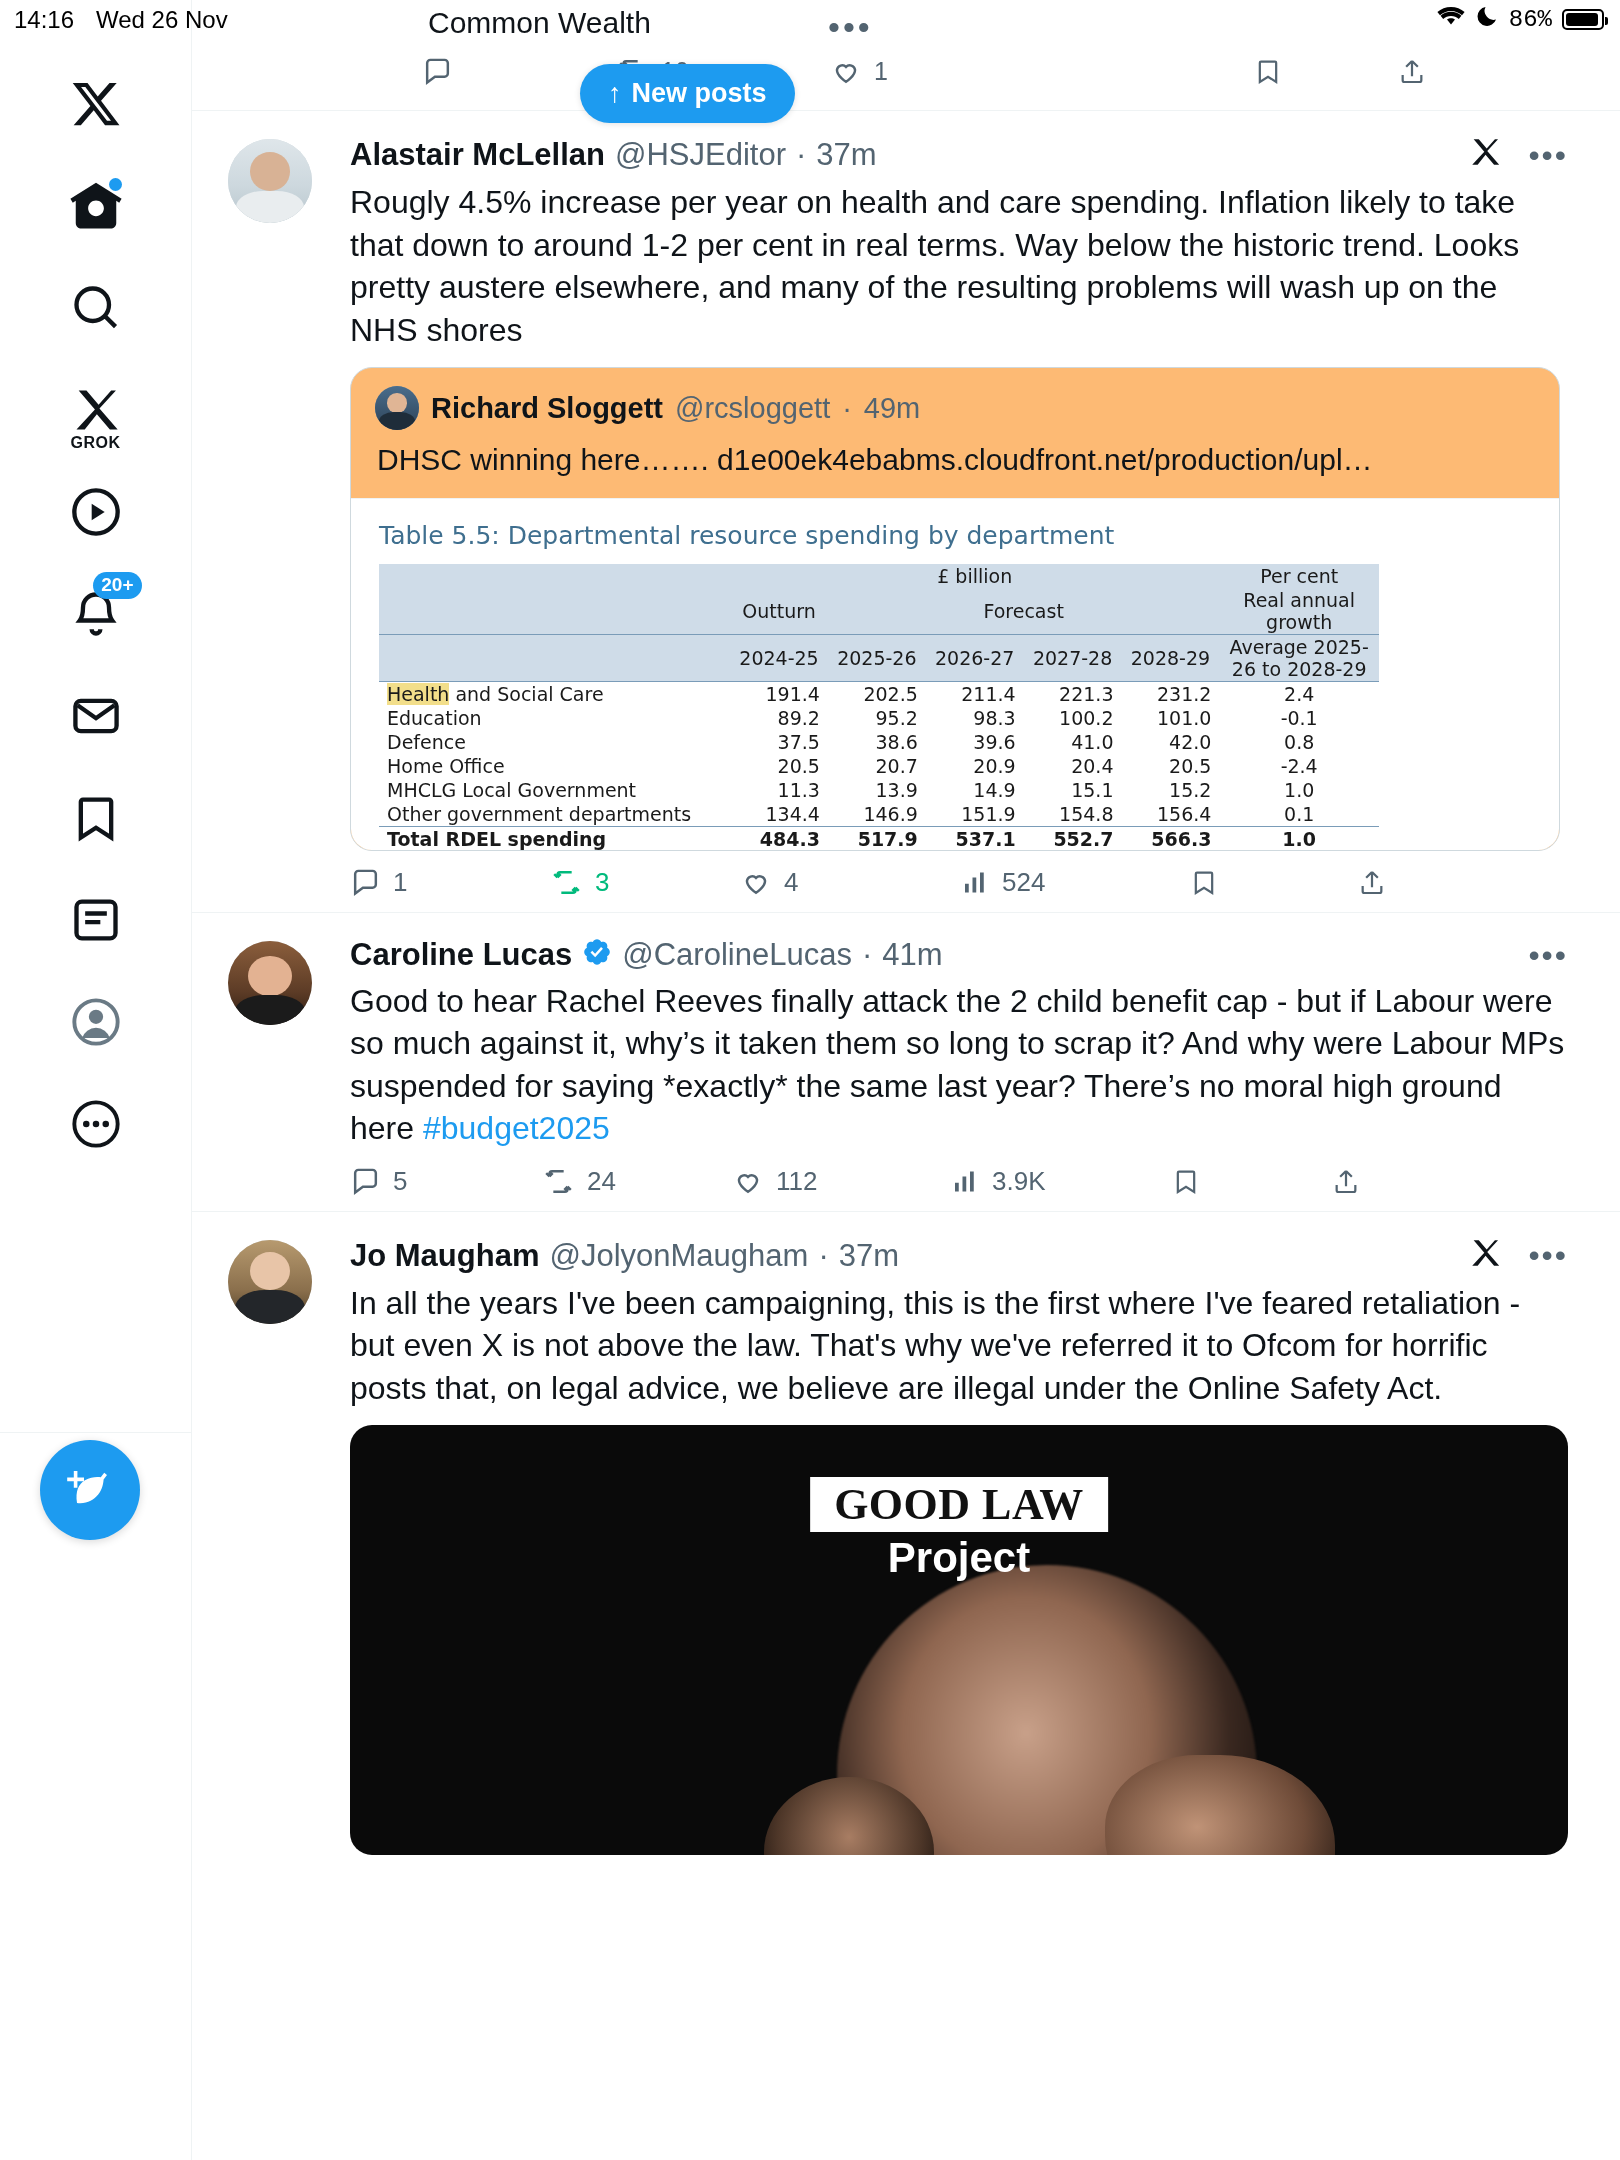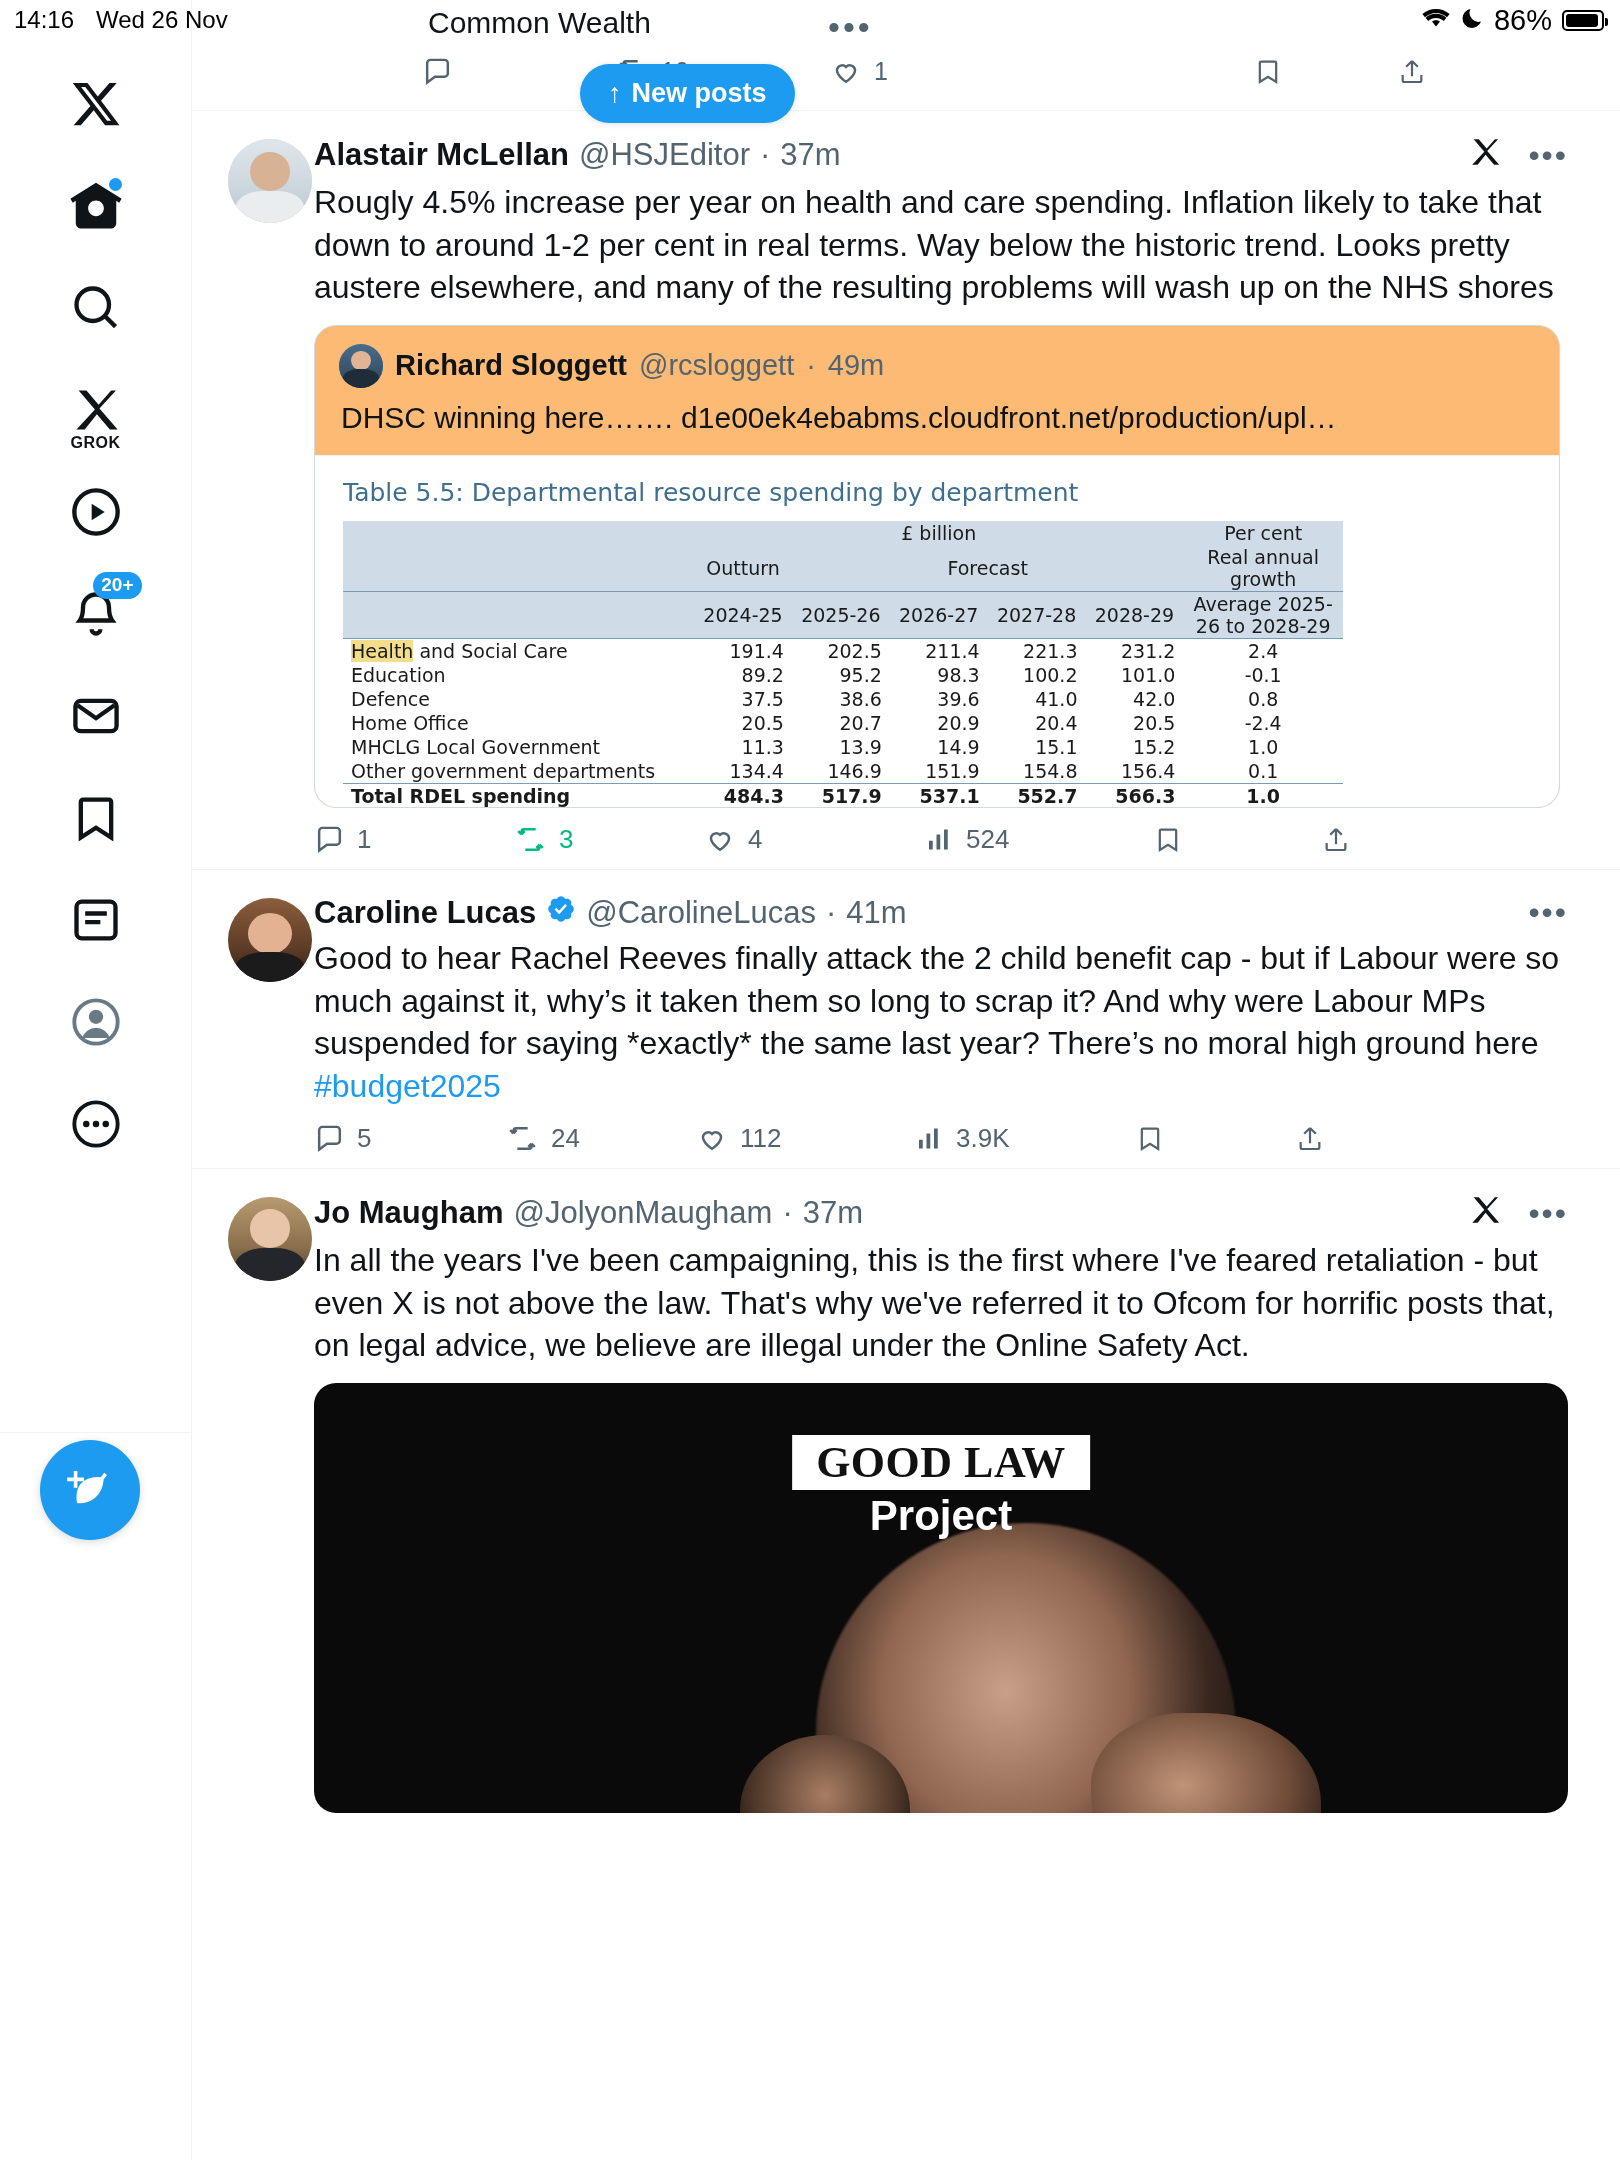--- a/index.html
+++ b/index.html
@@ -15,21 +15,21 @@
 
   
   .statusbar {
     position: absolute; top: 0; left: 0; width: 1620px; height: 42px;
     display: flex; align-items: center;
     font-size: 24px; color: #000; z-index: 40;
   }
   .statusbar .time { position:absolute; left: 14px; top: 6px; font-size: 24px; }
   .statusbar .date { position:absolute; left: 96px; top: 6px; font-size: 24px; }
   .statusbar .right { position:absolute; right: 16px; top: 4px; display:flex; align-items:center; gap:10px; }
-  .statusbar .right .pct { font-size: 29px; }
+  .statusbar .right .pct { font-size: 24px; font-family: Liberation Mono, monospace; }
   .battery {
     width: 42px; height: 21px; border: 2px solid #000; border-radius: 5px;
     position: relative; display:inline-block;
   }
   .battery::after {
     content:""; position:absolute; right:-6px; top:6px; width:3px; height:8px;
     background:#000; border-radius:0 2px 2px 0;
   }
   .battery .fill { position:absolute; left:2px; top:2px; bottom:2px; width:32px; background:#000; border-radius:3px; }
 
@@ -92,21 +92,21 @@
     position:absolute; left: 388px; top: 64px;
     background:#1d9bf0; color:#fff; border-radius: 999px;
     padding: 14px 28px; font-size: 27px; font-weight: 700;
     display:flex; align-items:center; gap: 10px; z-index: 20;
     box-shadow: 0 1px 6px rgba(0,0,0,.12);
   }
 
   .divider { height:1px; background:#eff3f4; width: 1428px; }
 
   .post { position: relative; padding: 18px 44px 0 0; }
-  .post-row { display:flex; }
+  .post-row { display:flex;gap:36px; }
   .avatar-col { width: 122px; padding-left: 36px; padding-top: 10px; }
   .avatar {
     width: 84px; height: 84px; border-radius: 50%; overflow:hidden;
     background: #cfd9de; position: relative;
   }
   .content-col { flex: 1; padding-right: 8px; }
   .name-line {
     display:flex; align-items:center; gap: 10px; font-size: 30px;
     line-height: 1.1; padding-top: 6px; white-space: nowrap;
   }

